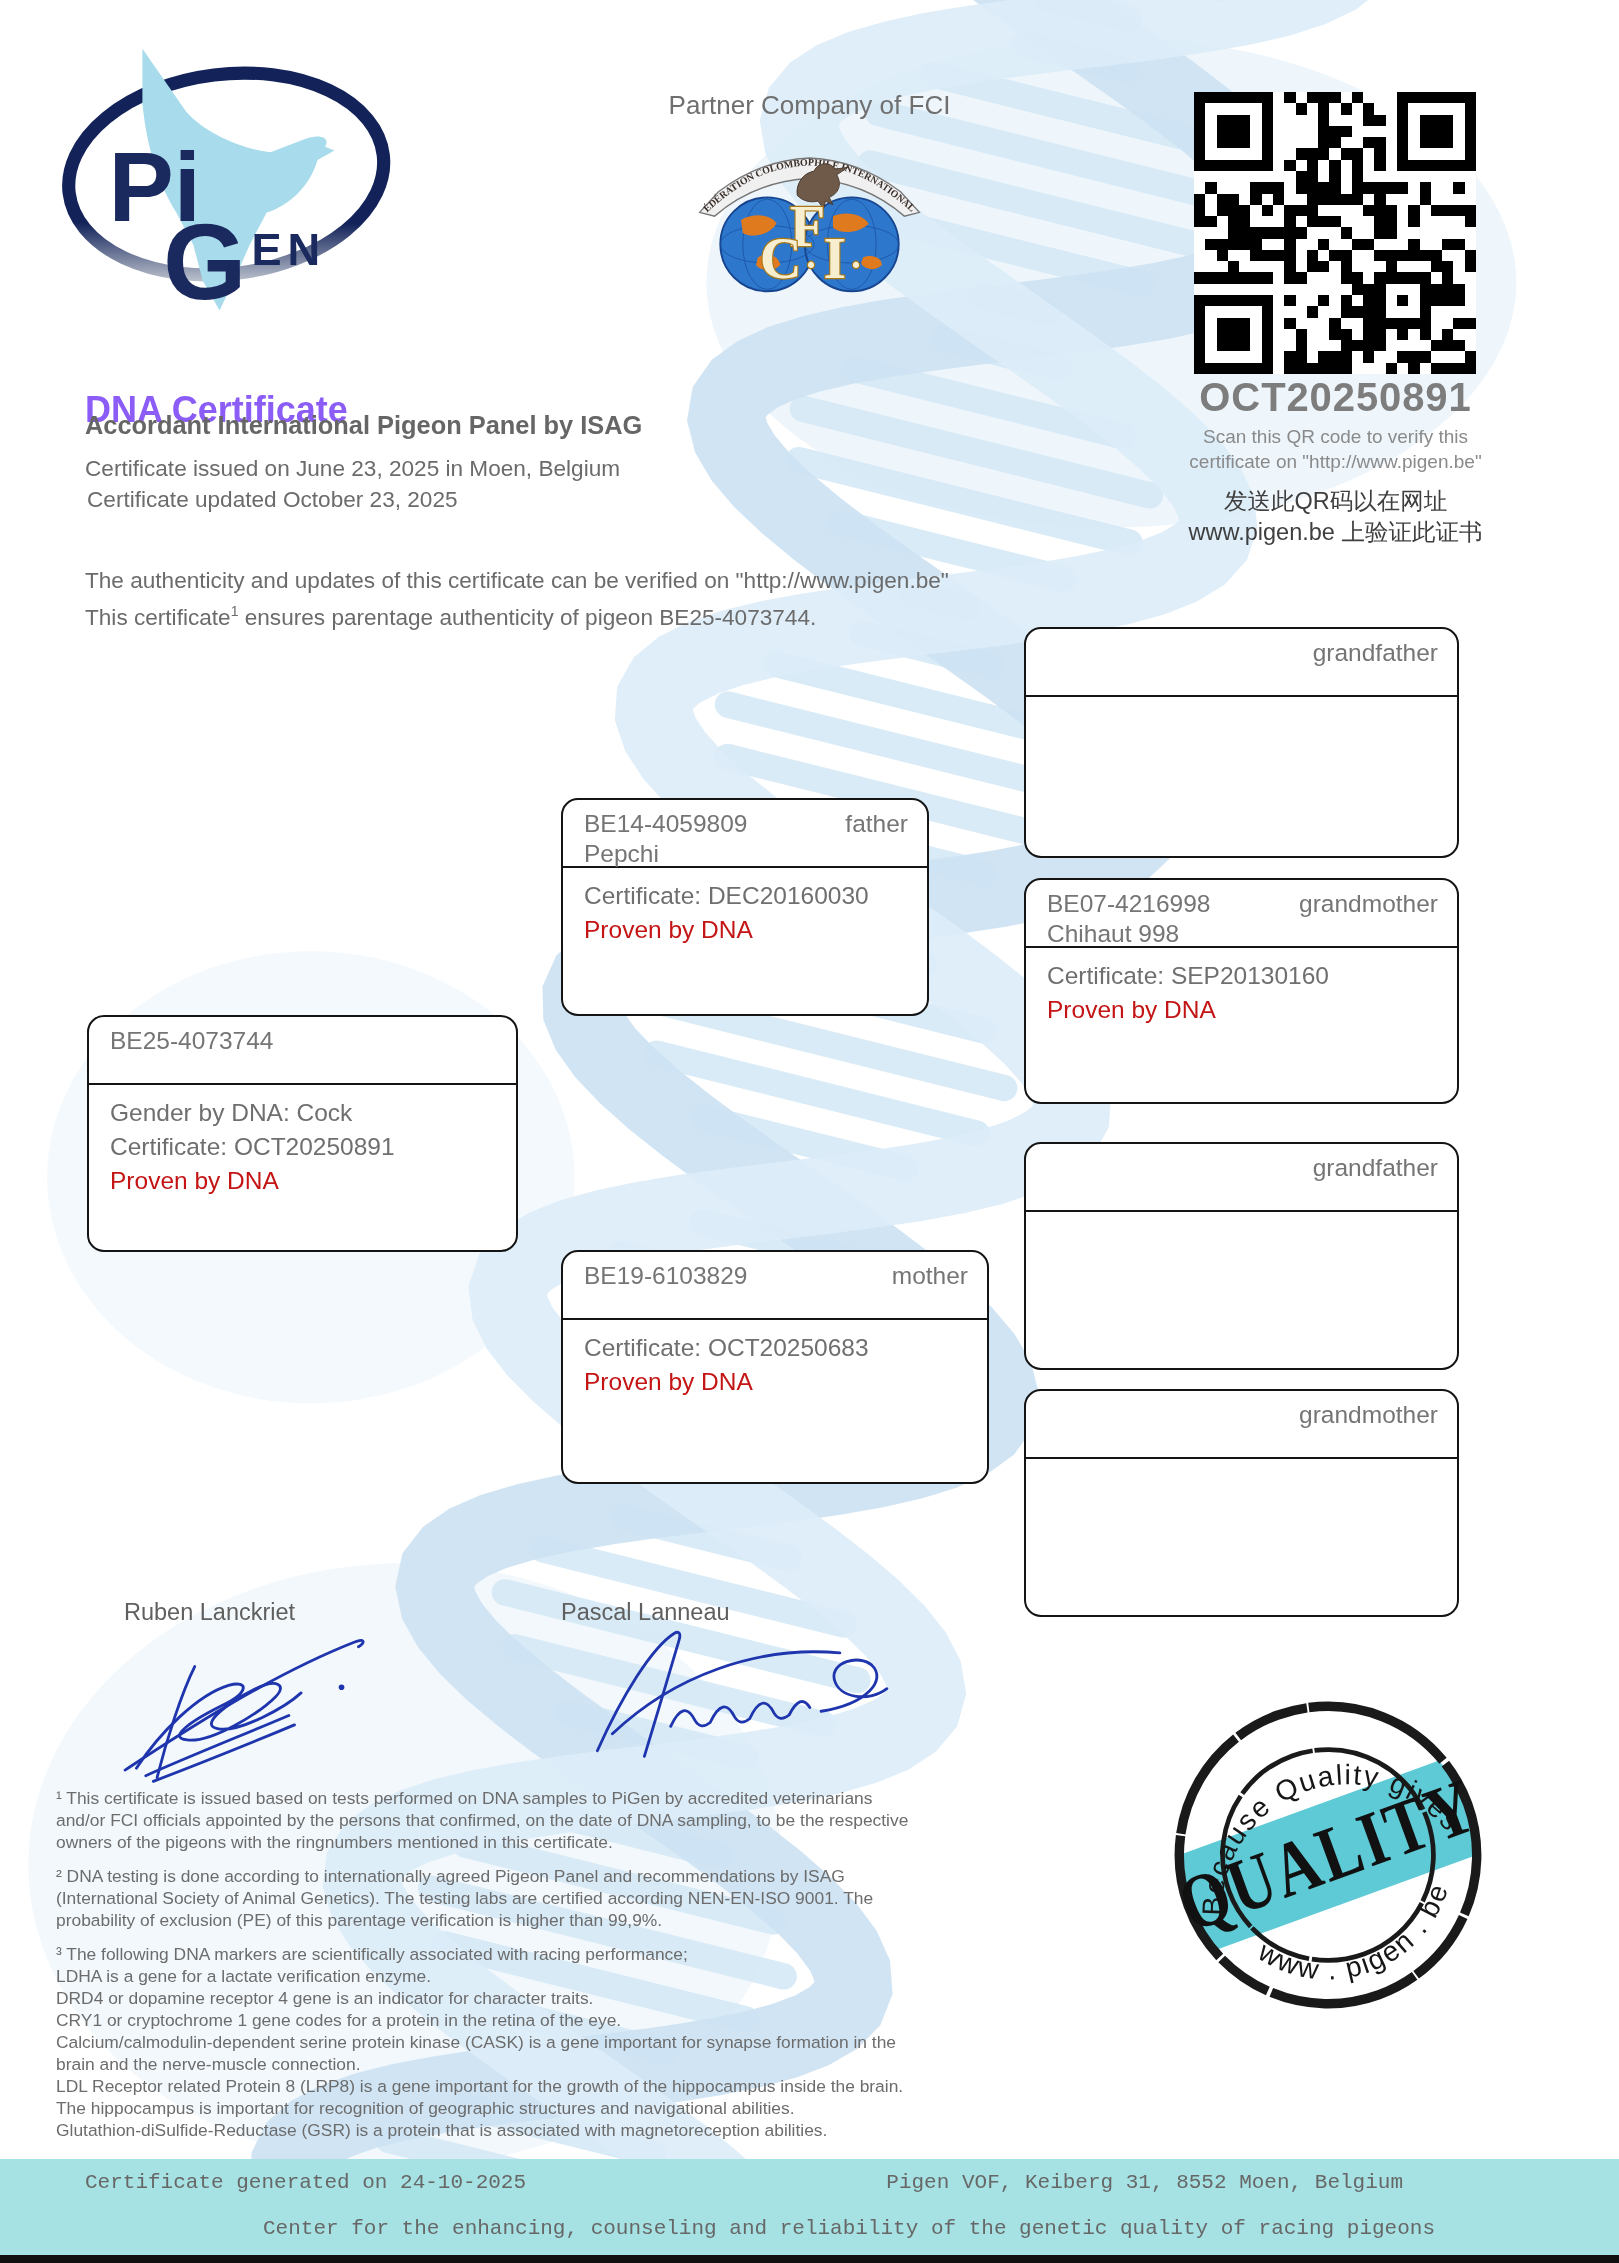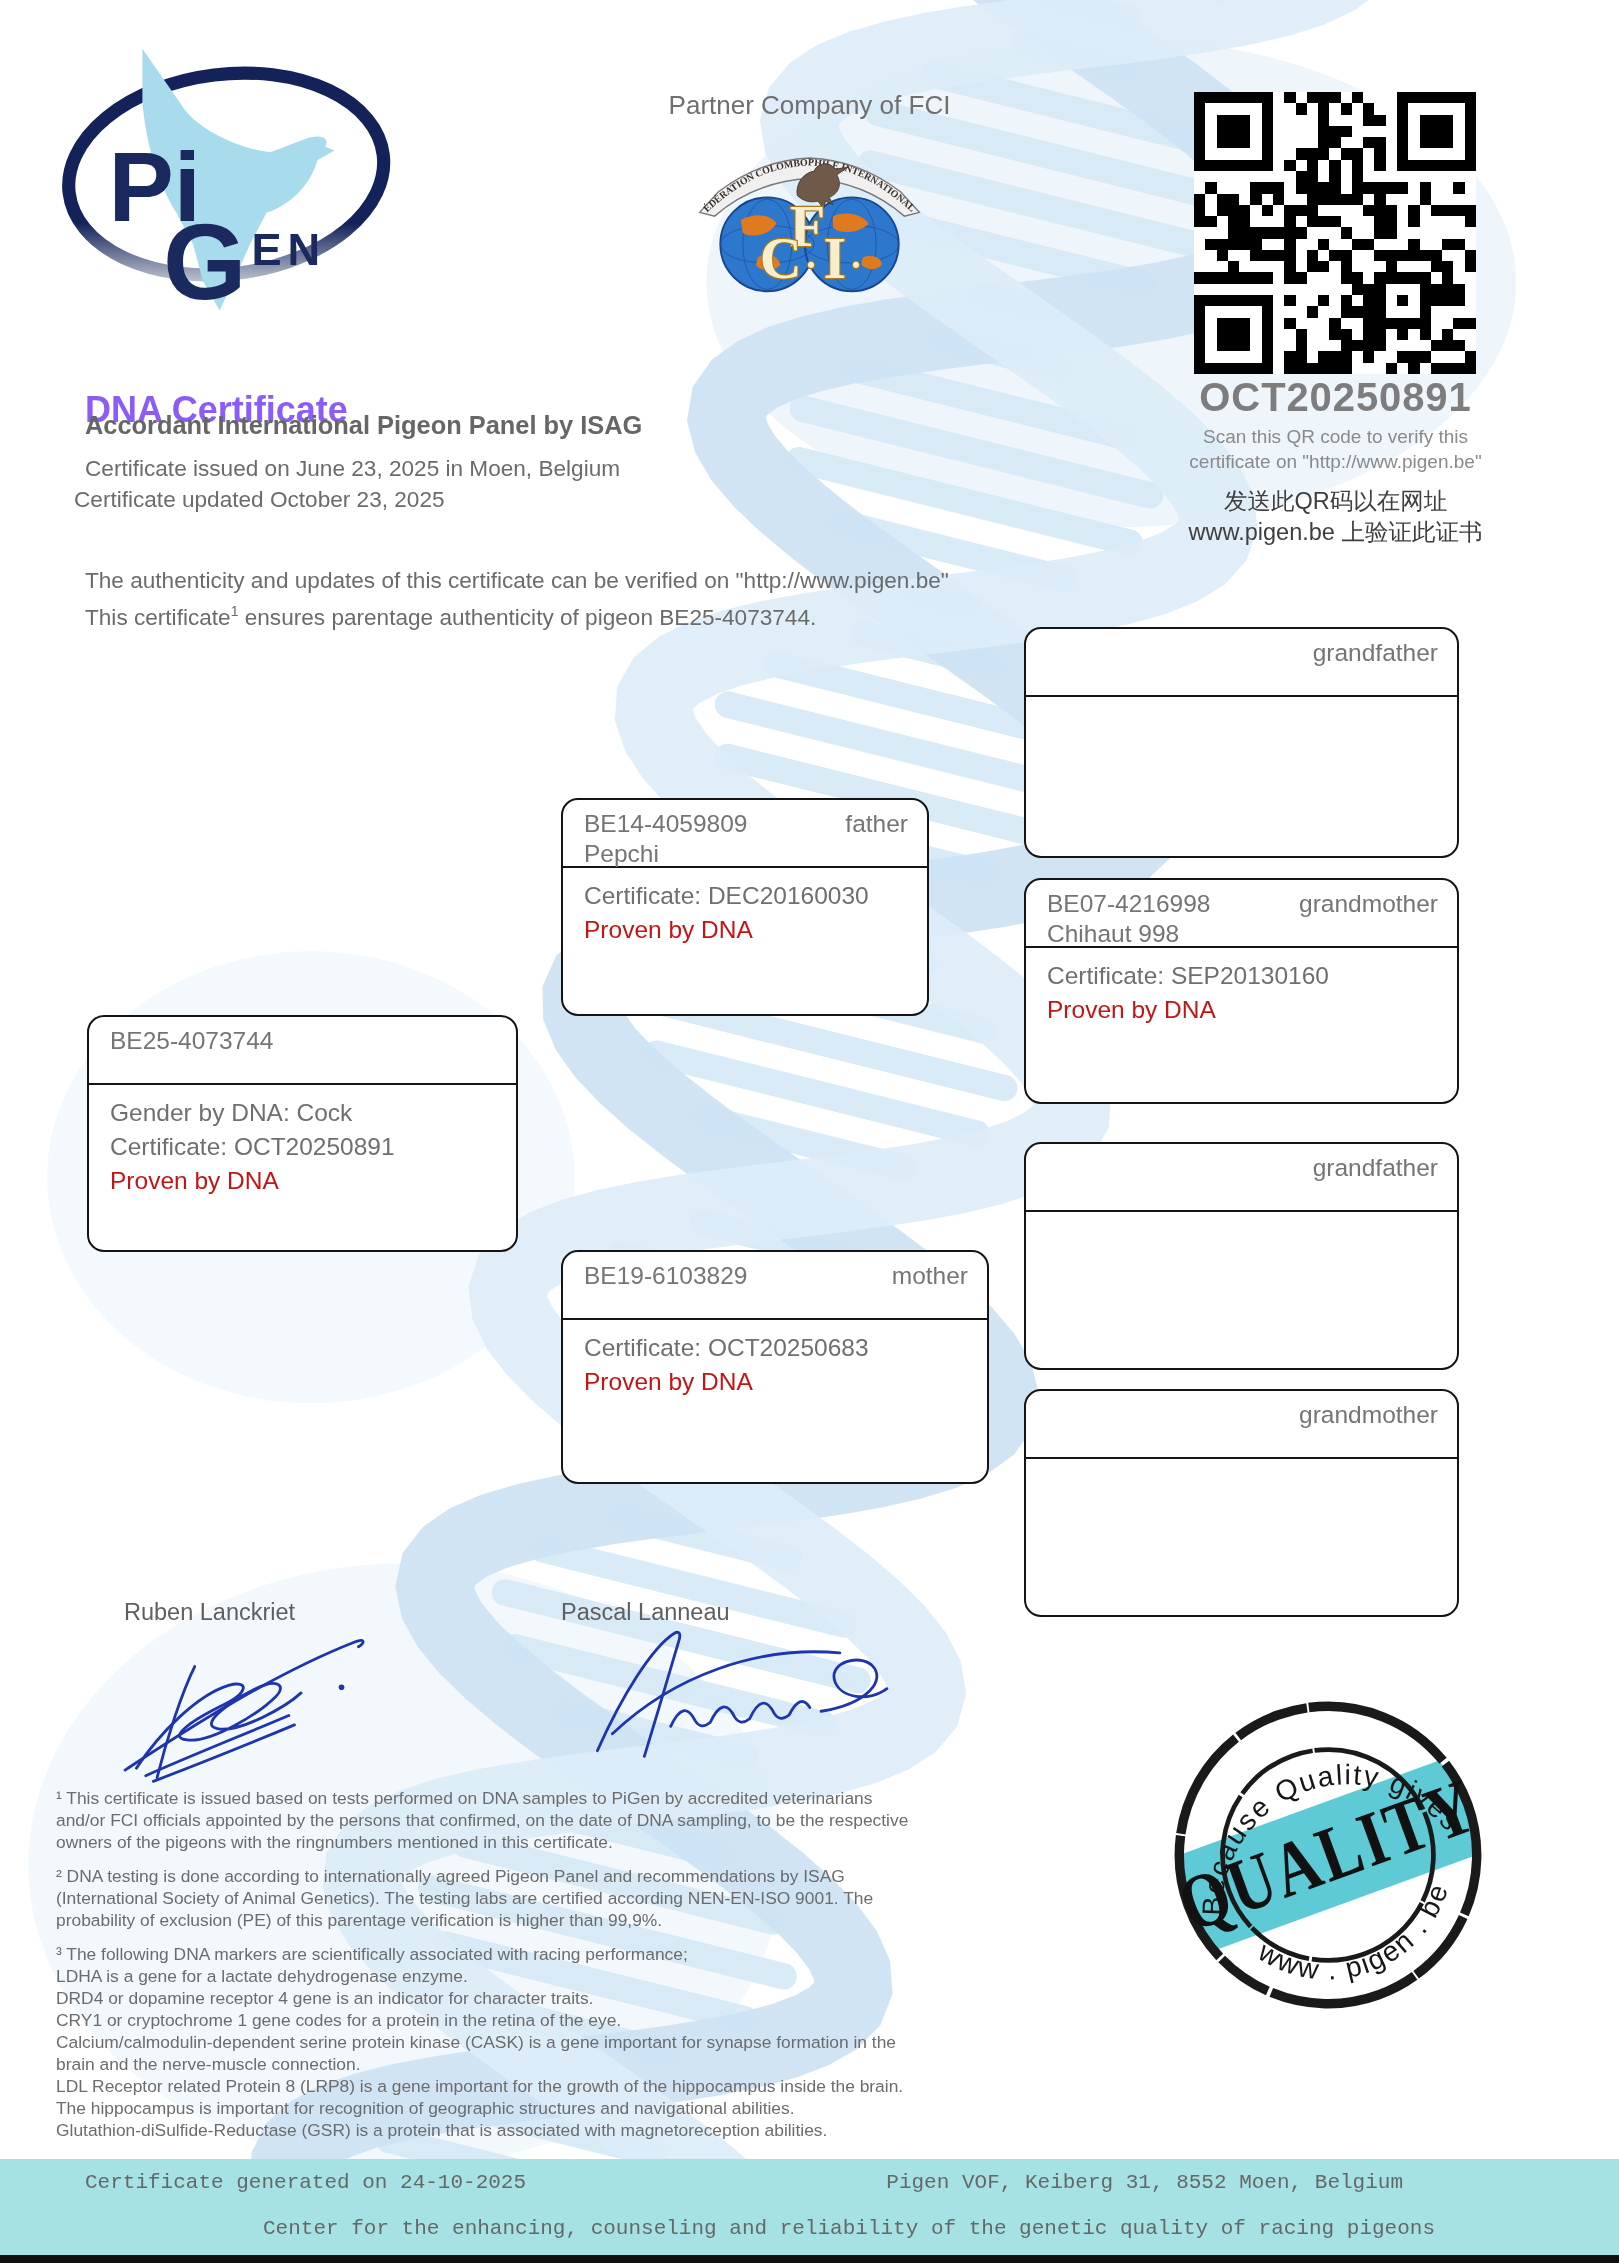--- a/index.html
+++ b/index.html
@@ -505,21 +505,21 @@
     <div>certificate on "http://www.pigen.be"</div>
   </div>
   <div class="abs qr-cn" style="left:1166px;top:486px;width:339px;">
     <div>发送此QR码以在网址</div>
     <div>www.pigen.be 上验证此证书</div>
   </div>
 
   <div class="abs doc-title nowrap" style="left:85px;top:347px;">DNA Certificate</div>
   <div class="abs doc-subtitle nowrap" style="left:85px;top:411px;">Accordant International Pigeon Panel by ISAG</div>
   <div class="abs meta-line nowrap" style="left:85px;top:453px;">Certificate issued on June 23, 2025 in Moen, Belgium</div>
-  <div class="abs meta-line nowrap" style="left:74px;top:484px;">Certificate updated October 23, 2025</div>
+  <div class="abs meta-line nowrap" style="left:87px;top:484px;">Certificate updated October 23, 2025</div>
 
   <div class="abs verify nowrap" style="left:85px;top:565px;">The authenticity and updates of this certificate can be verified on "http://www.pigen.be"</div>
   <div class="abs verify nowrap" style="left:85px;top:596px;"><span>This certificate</span><sup>1</sup><span> ensures parentage authenticity of pigeon BE25-4073744.</span></div>
 
   <div class="pbox" style="left:1024px;top:627px;width:435px;height:231px;">
     <div class="pbox-head">
       <div class="pbox-row1">
         <span></span>
         <span>grandfather</span>
       </div>
@@ -648,21 +648,21 @@
       <div class="fline">and/or FCI officials appointed by the persons that confirmed, on the date of DNA sampling, to be the respective</div>
       <div class="fline">owners of the pigeons with the ringnumbers mentioned in this certificate.</div>
     </div>
     <div class="fpara">
       <div class="fline">² DNA testing is done according to internationally agreed Pigeon Panel and recommendations by ISAG</div>
       <div class="fline">(International Society of Animal Genetics). The testing labs are certified according NEN-EN-ISO 9001. The</div>
       <div class="fline">probability of exclusion (PE) of this parentage verification is higher than 99,9%.</div>
     </div>
     <div class="fpara">
       <div class="fline">³ The following DNA markers are scientifically associated with racing performance;</div>
-      <div class="fline">LDHA is a gene for a lactate dehydrogenase enzyme.</div>
+      <div class="fline">LDHA is a gene for a lactate verification enzyme.</div>
       <div class="fline">DRD4 or dopamine receptor 4 gene is an indicator for character traits.</div>
       <div class="fline">CRY1 or cryptochrome 1 gene codes for a protein in the retina of the eye.</div>
       <div class="fline">Calcium/calmodulin-dependent serine protein kinase (CASK) is a gene important for synapse formation in the</div>
       <div class="fline">brain and the nerve-muscle connection.</div>
       <div class="fline">LDL Receptor related Protein 8 (LRP8) is a gene important for the growth of the hippocampus inside the brain.</div>
       <div class="fline">The hippocampus is important for recognition of geographic structures and navigational abilities.</div>
       <div class="fline">Glutathion-diSulfide-Reductase (GSR) is a protein that is associated with magnetoreception abilities.</div>
     </div>
   </div>
 

